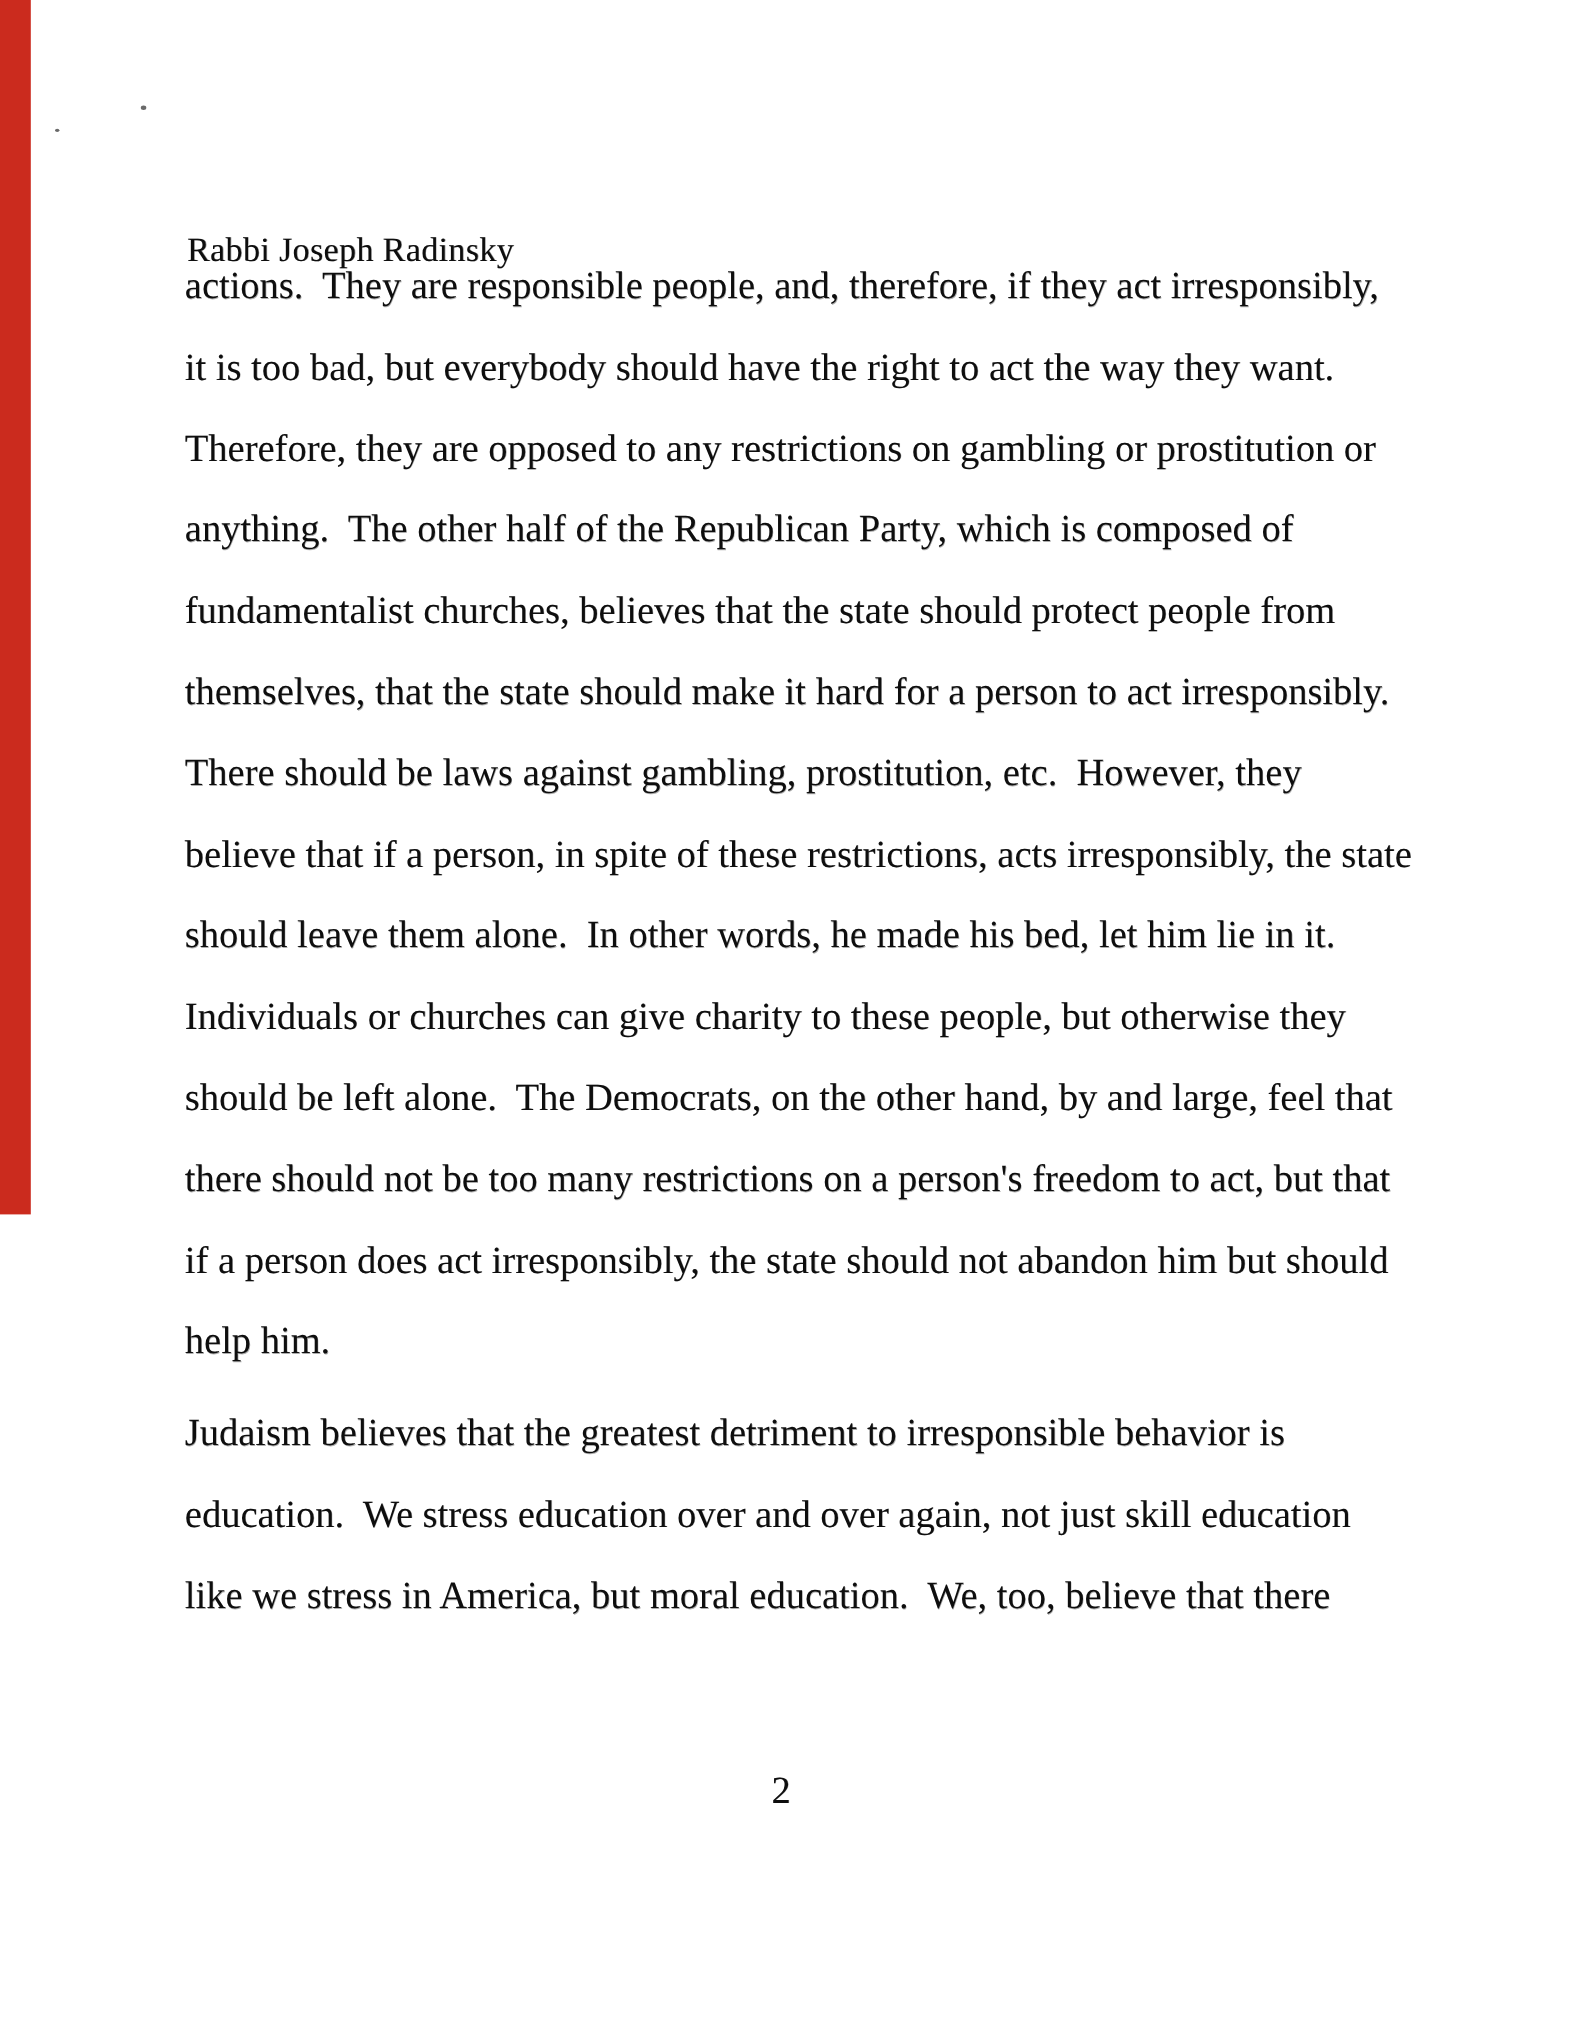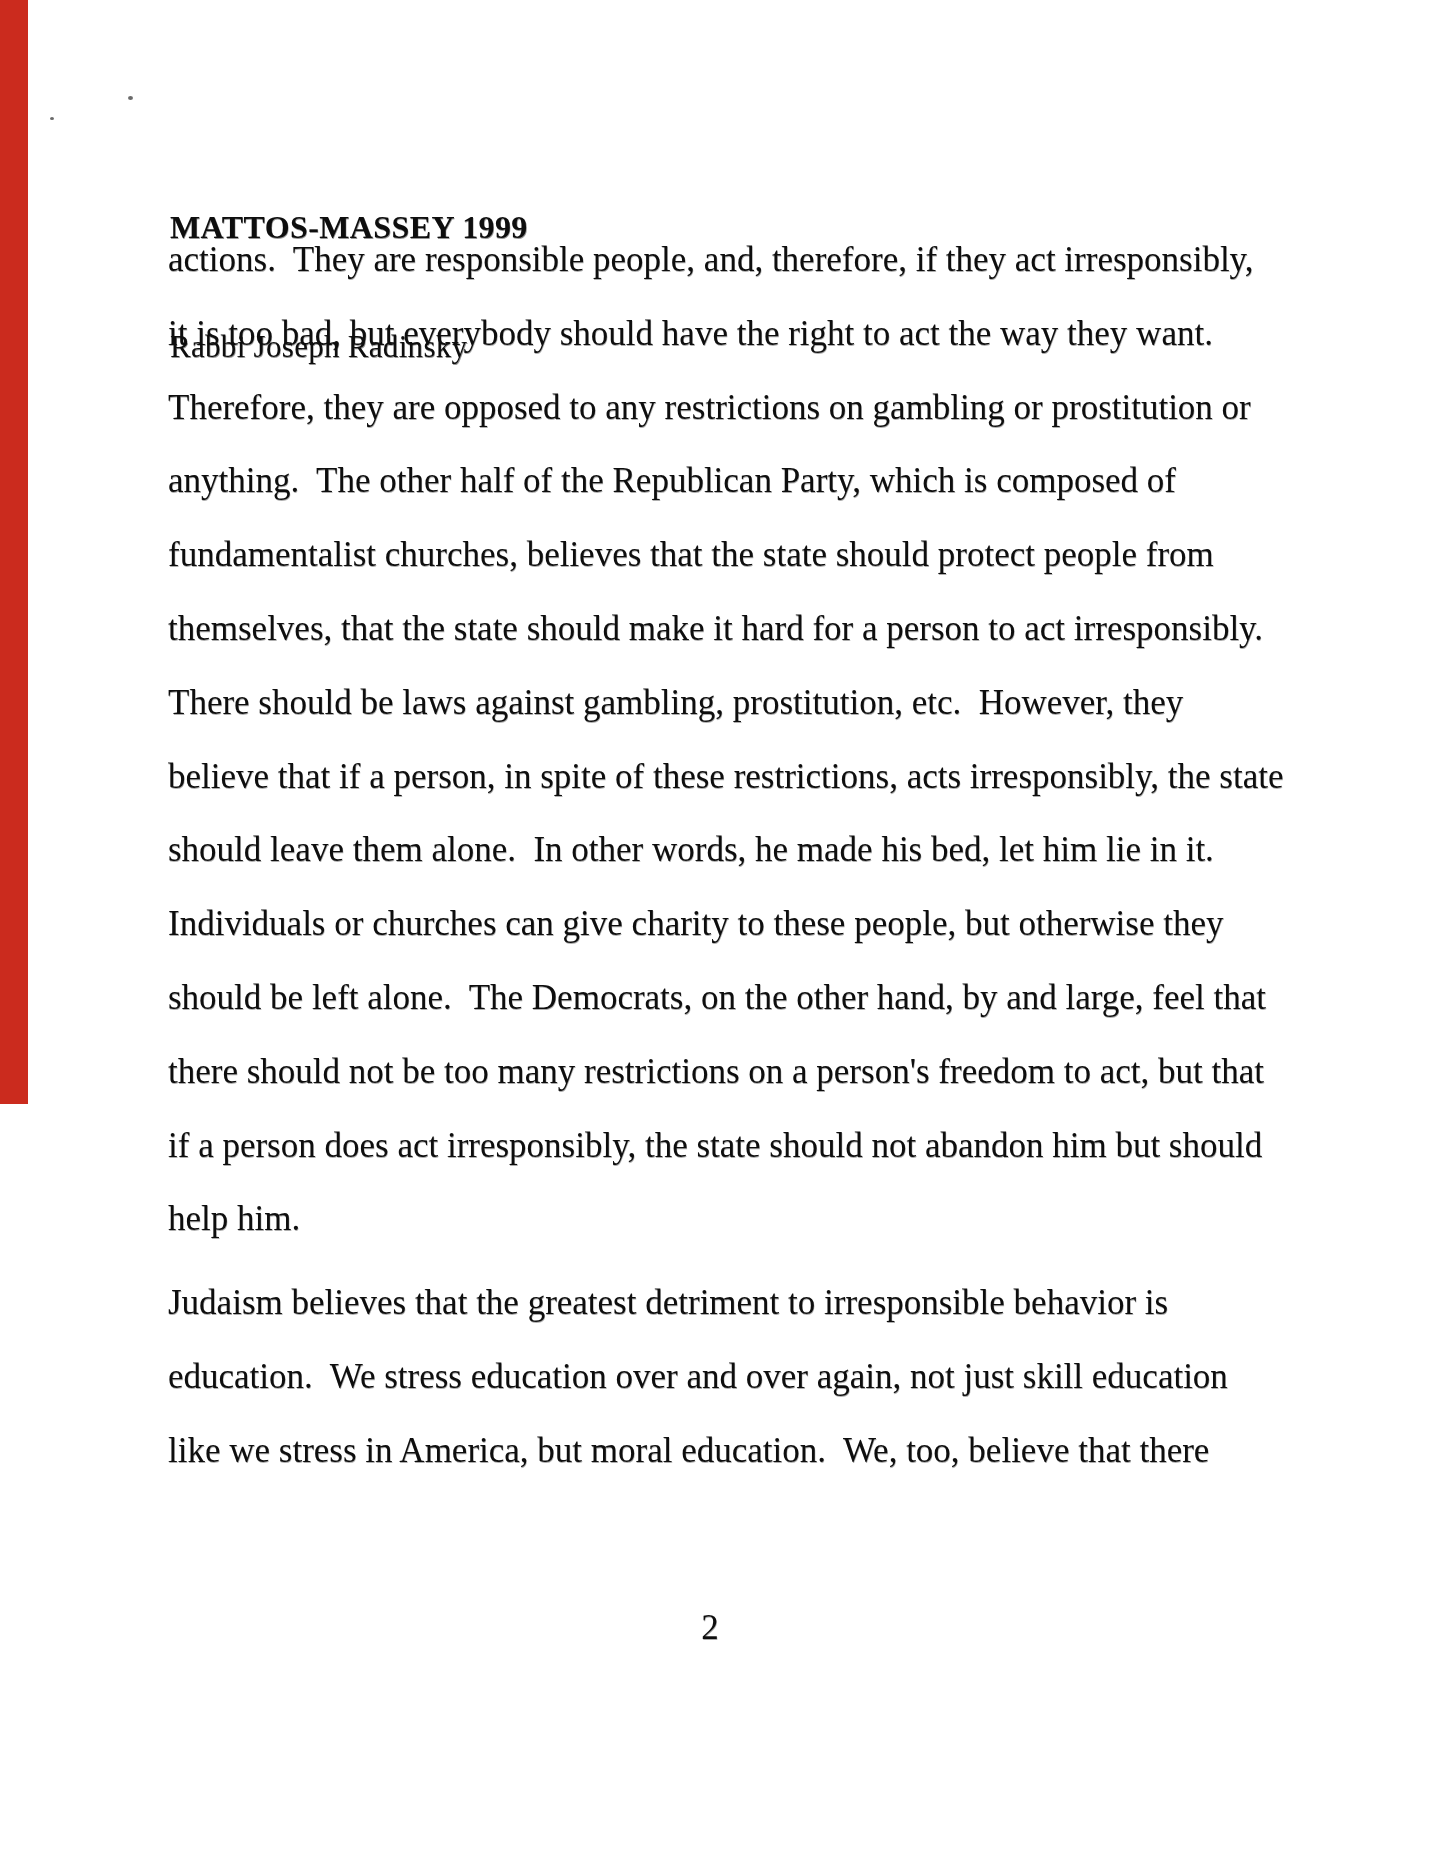--- a/index.html
+++ b/index.html
@@ -83,21 +83,20 @@
 <body style="color: rgb(14, 14, 14);">
 
 <div class="page" style="background: rgb(255, 255, 255);">
 
   <div class="red-stripe" style="background: rgb(203, 43, 30);"></div>
 
   <div class="speck speck-1"></div>
   <div class="speck speck-2"></div>
 
   <div class="doc-header">
-    <div class="h1">MATTOS-MASSEY 1999</div>
     <div class="h2">Rabbi Joseph Radinsky</div>
   </div>
 
   <div class="para para-1">actions.  They are responsible people, and, therefore, if they act irresponsibly,
 it is too bad, but everybody should have the right to act the way they want.
 Therefore, they are opposed to any restrictions on gambling or prostitution or
 anything.  The other half of the Republican Party, which is composed of
 fundamentalist churches, believes that the state should protect people from
 themselves, that the state should make it hard for a person to act irresponsibly.
 There should be laws against gambling, prostitution, etc.  However, they

